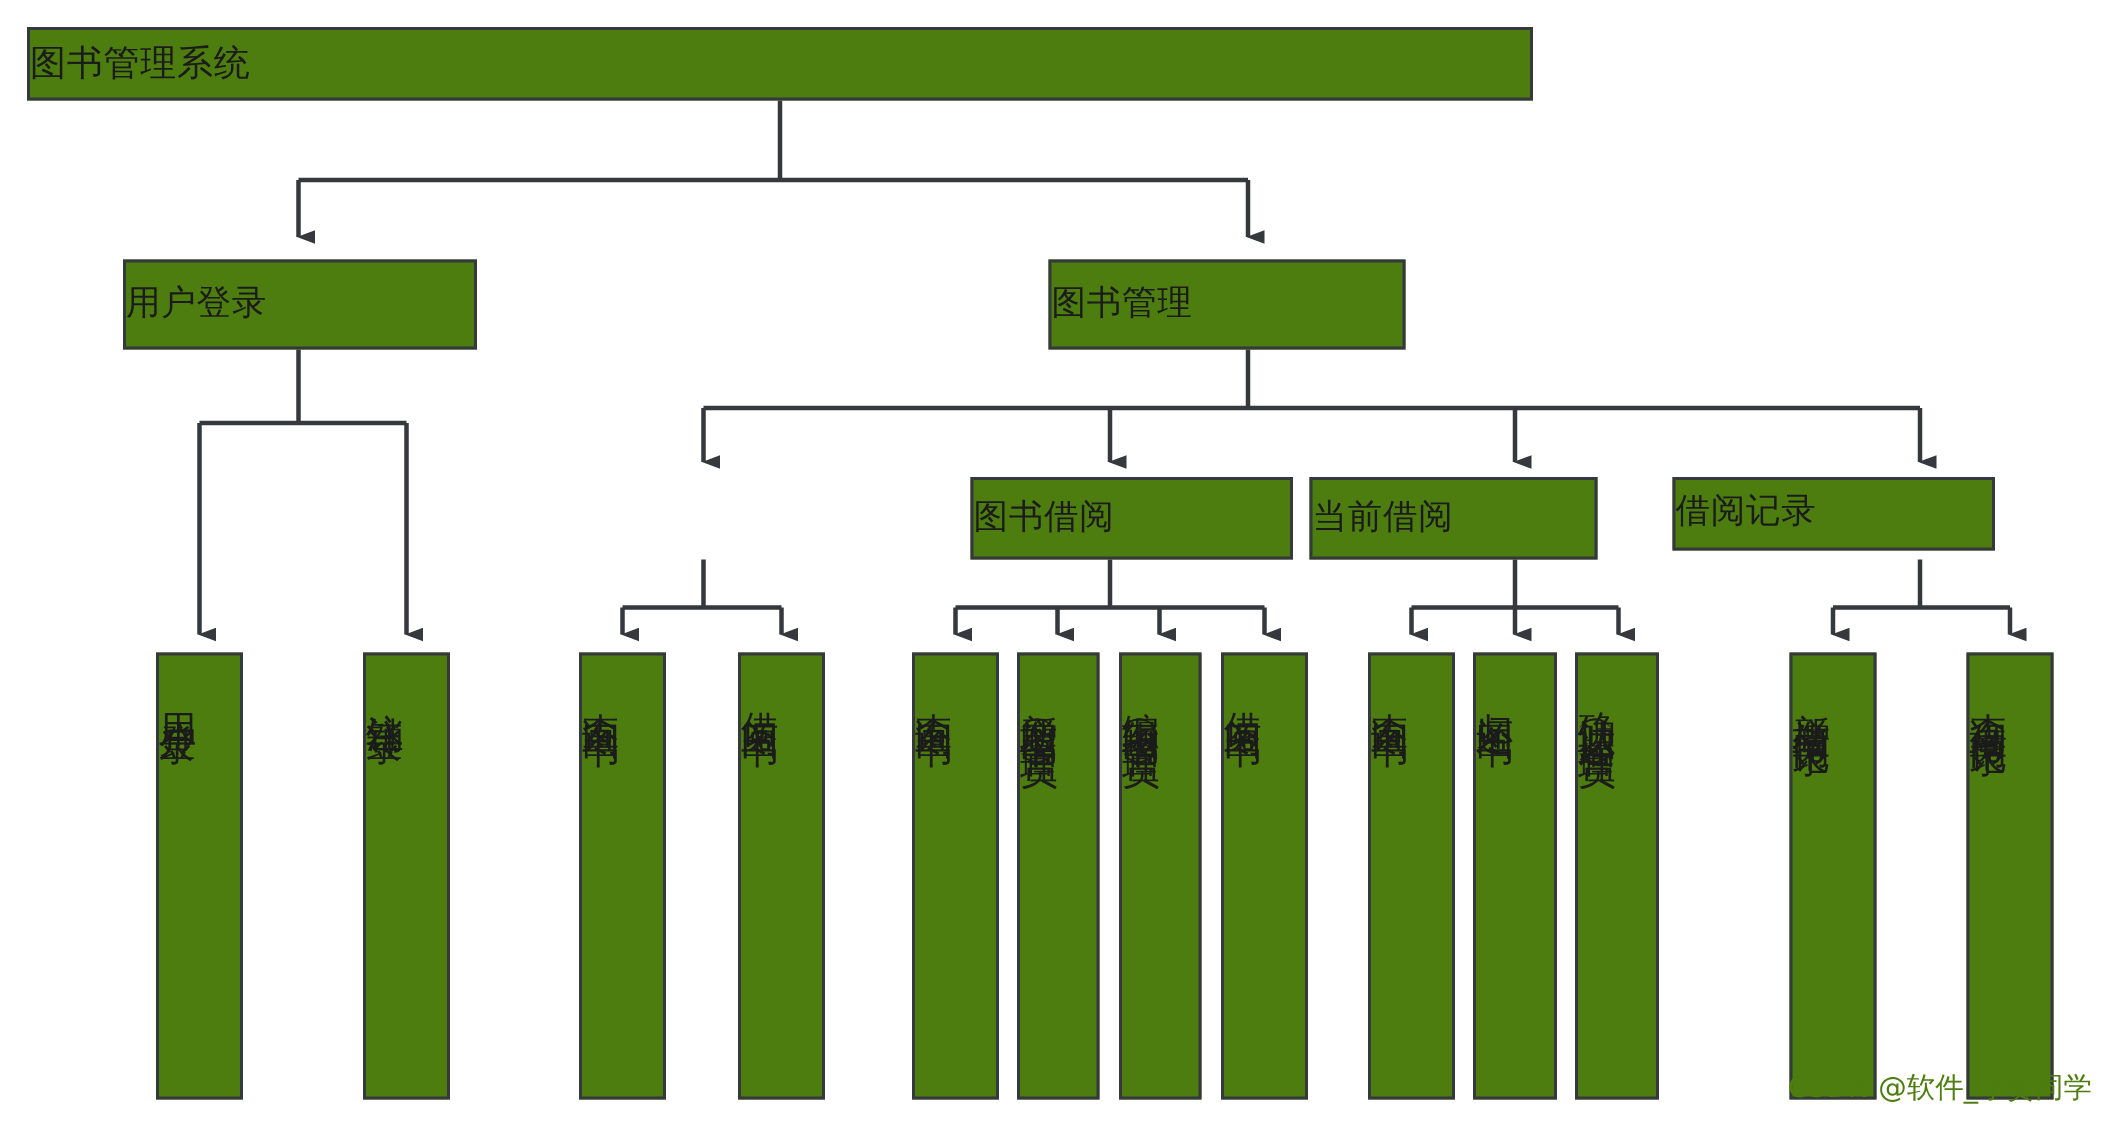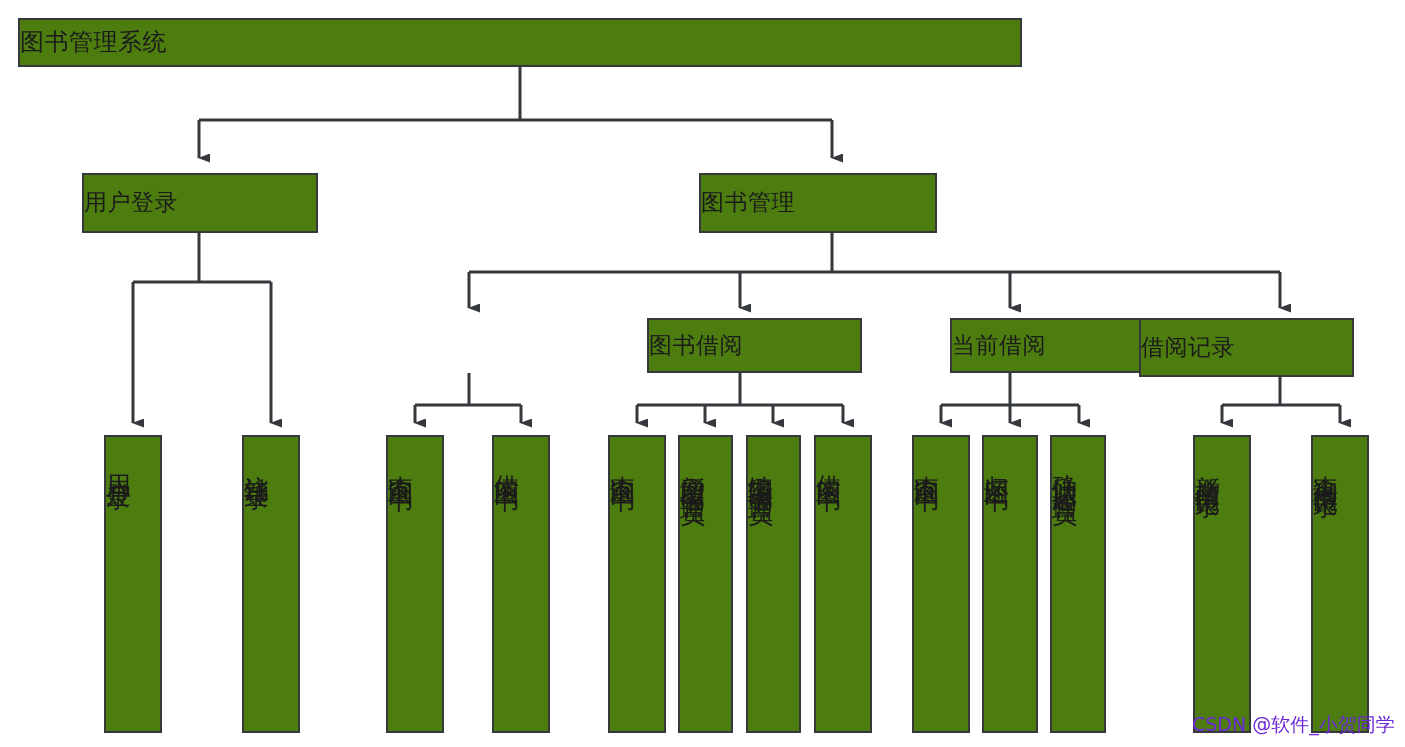--- a/index.html
+++ b/index.html
@@ -58,21 +58,21 @@
     line-height: 1.0;
     letter-spacing: 4px;
     white-space: nowrap;
   }
   .node.root .lbl { font-size: 24px; }
   .watermark {
     position: absolute;
     left: 1192px;
     top: 712px;
     font-size: 19px;
-    color: #6d28d9;
+    color: #4d7c0f;
     white-space: nowrap;
     z-index: 5;
     font-family: "DejaVu Sans", "Liberation Sans", sans-serif;
   }
 </style>
 </head>
 <body>
 
 <div id="canvas">
 
@@ -133,24 +133,24 @@
   <div class="node horiz" style="left:82px; top:173px; width:236px; height:60px;">
     <span class="lbl">用户登录</span>
   </div>
   <div class="node horiz" style="left:699px; top:173px; width:238px; height:60px;">
     <span class="lbl">图书管理</span>
   </div>
 
   <div class="node horiz" style="left:647px; top:318px; width:215px; height:55px;">
     <span class="lbl">图书借阅</span>
   </div>
-  <div class="node horiz" style="left:950px; top:318px; width:215px; height:55px;">
+  <div class="node horiz" style="left:873px; top:318px; width:192px; height:55px;">
     <span class="lbl">当前借阅</span>
   </div>
-  <div class="node horiz" style="left:1139px; top:318px; width:215px; height:59px;">
+  <div class="node horiz" style="left:1115px; top:318px; width:215px; height:49px;font-family:Liberation Mono, monospace;">
     <span class="lbl">借阅记录</span>
   </div>
 
   <div class="node vert" style="left:104px; top:435px; width:58px; height:298px;">
     <span class="lbl">用户登录</span>
   </div>
   <div class="node vert" style="left:242px; top:435px; width:58px; height:298px;">
     <span class="lbl">注销登录</span>
   </div>
 

